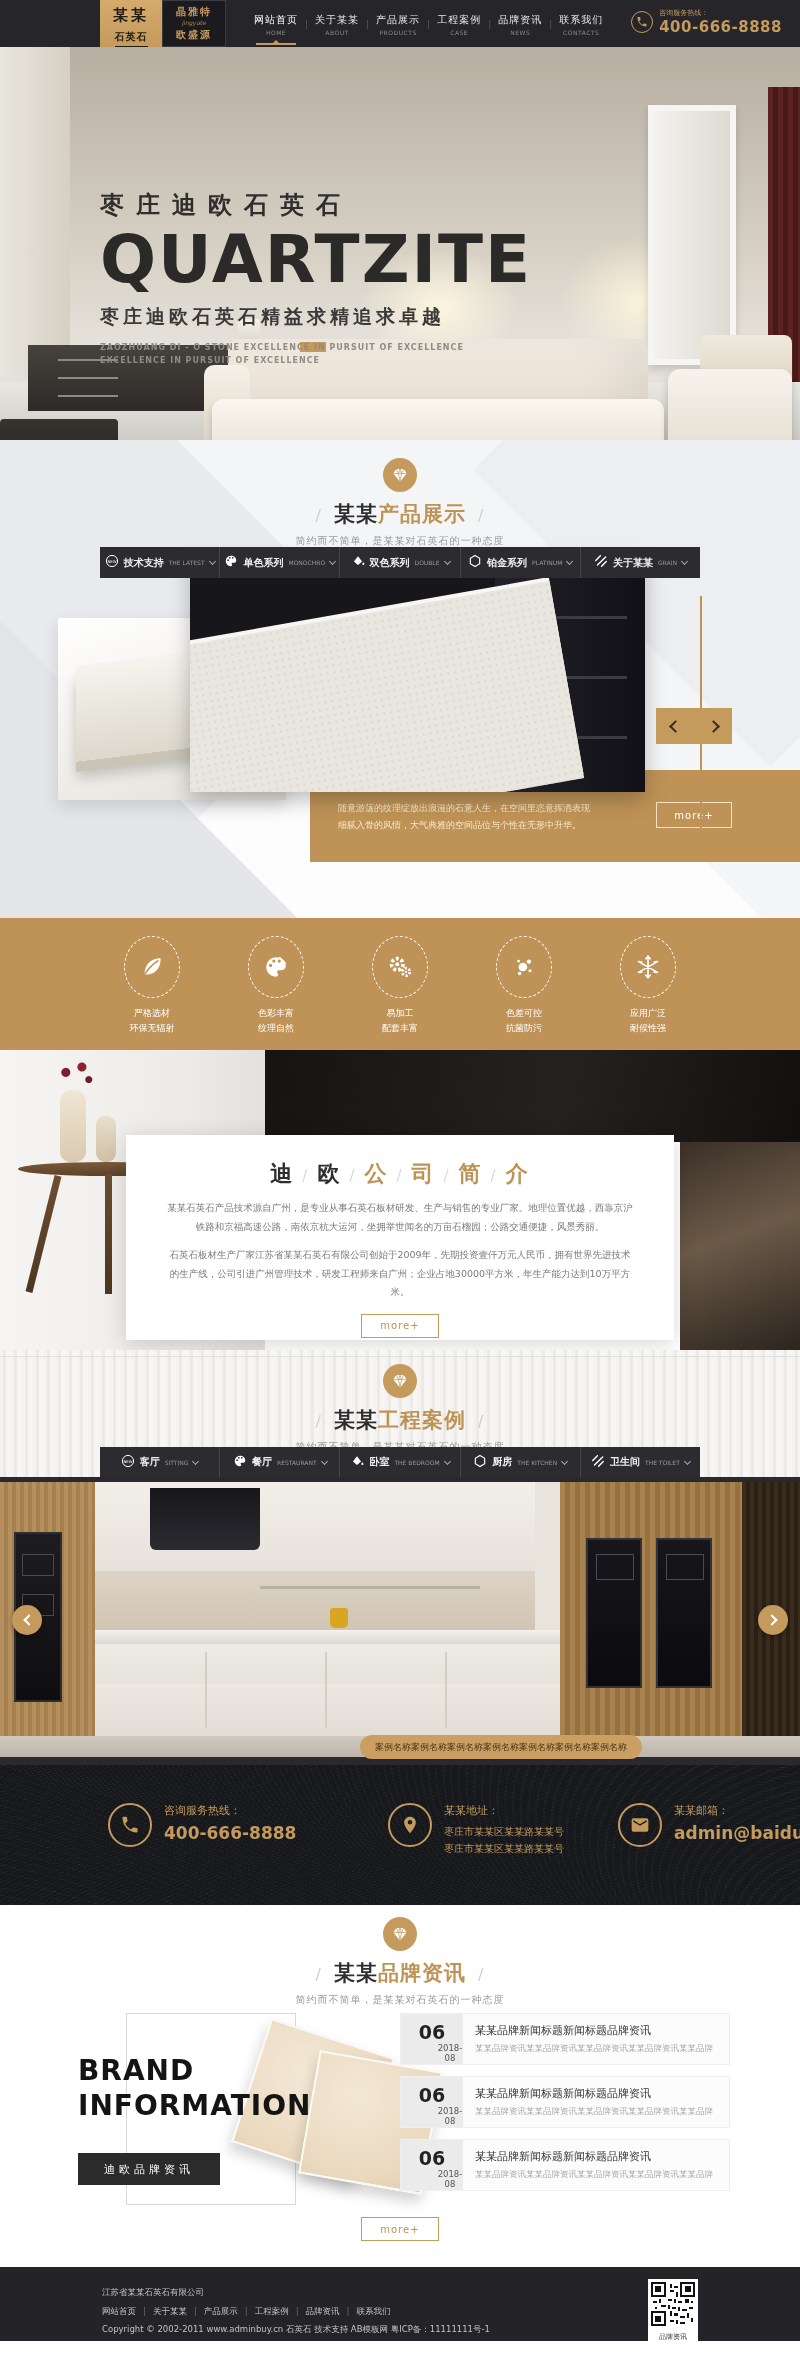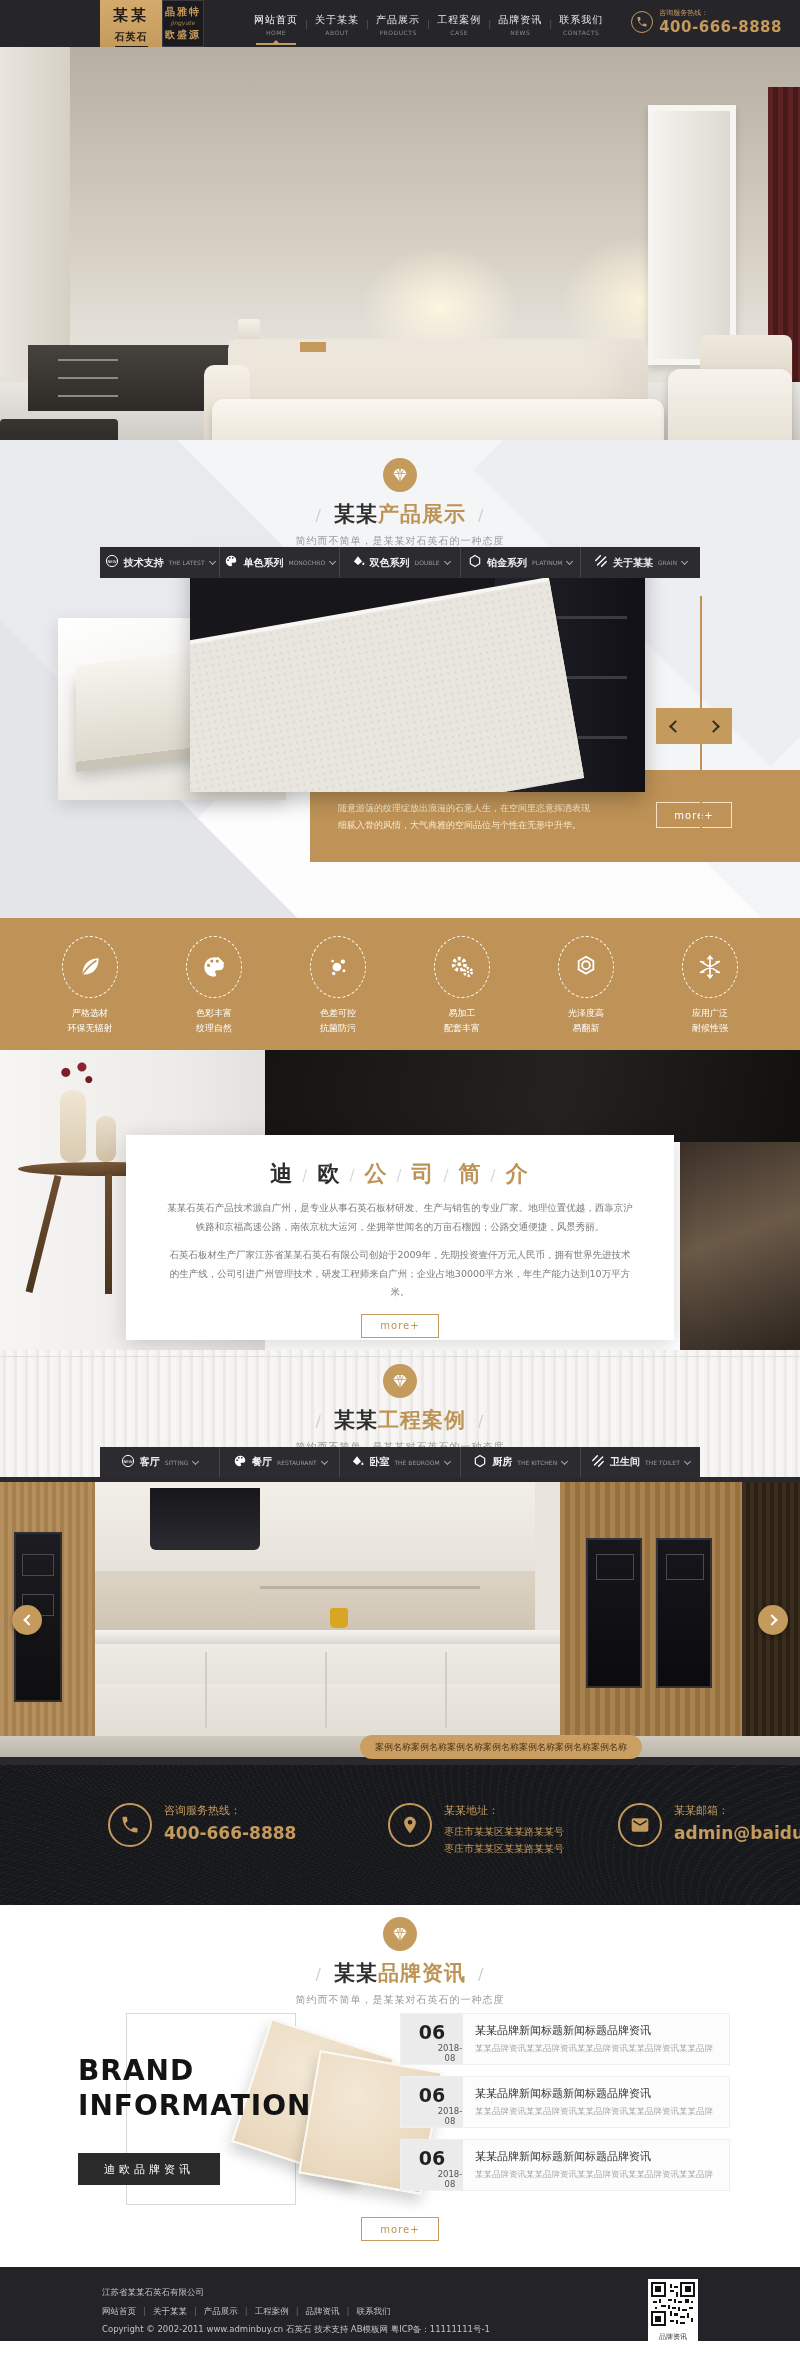--- a/index.html
+++ b/index.html
@@ -5,21 +5,21 @@
   * { margin:0; padding:0; box-sizing:border-box; }
   html,body { background:#fff; }
   body { font-family:"DejaVu Sans","Liberation Sans",sans-serif; width:800px; }
   .page { position:relative; width:800px; height:2354px; overflow:hidden; background:#fff; }
 
   
   .header { position:absolute; left:0; top:0; width:800px; height:47px; background:#26262a; z-index:50; display:flex; align-items:center; }
   .logo-gold { position:absolute; left:100px; top:0; width:62px; height:47px; background:linear-gradient(#d4ab6d,#c49a5d); color:#221c12; text-align:center; padding-top:6px; }
   .logo-gold .l1 { font-size:15px; font-weight:bold; letter-spacing:3px; }
   .logo-gold .l2 { font-size:10px; font-weight:bold; letter-spacing:1px; border-bottom:1px solid #221c12; display:inline-block; padding-bottom:2px; }
-  .logo-dark { position:absolute; left:162px; top:0; width:42px; height:47px; background:#1b1b1f; border:1px solid #3a3a40; color:#c49a5d; text-align:center; padding-top:4px; }
+  .logo-dark { position:absolute; left:162px; top:0; width:64px; height:47px; background:#1b1b1f; border:1px solid #3a3a40; color:#c49a5d; text-align:center; padding-top:4px; }
   .logo-dark .b1 { font-size:10px; font-weight:bold; letter-spacing:2px; }
   .logo-dark .b2 { font-size:6px; font-style:italic; color:#a5834f; }
   .logo-dark .b3 { font-size:10px; font-weight:bold; letter-spacing:2px; margin-top:2px; }
   .nav { position:absolute; left:248px; top:0; height:47px; display:flex; align-items:center; }
   .nav-item { width:56px; text-align:center; color:#e8e8e8; text-decoration:none; position:relative; padding-top:2px; }
   .nav-item .zh { display:block; font-size:10px; letter-spacing:1px; }
   .nav-item .en { display:block; font-size:6px; color:#8a8a8e; margin-top:2px; letter-spacing:.5px; }
   .nav-sep { color:#55555a; font-size:9px; padding:0 1px; }
   .nav-item.active .zh { color:#fff; }
   .nav-item.active::after { content:""; position:absolute; left:8px; right:8px; bottom:-9px; height:2px; background:#c49a5d; }
@@ -254,20 +254,29 @@
         <i style="top:50px"></i>
     </div>
     <div class="lamp"></div>
     <div class="sofa-back"></div>
     <div class="sofa-arm"></div>
     <div class="chair-back"></div>
     <div class="sofa-seat"></div>
     <div class="chair"></div>
     <div class="ottoman"></div>
 
+    <div class="hero-text">
+      <div class="t-zh">枣庄迪欧石英石</div>
+      <div class="t-en">QUARTZITE</div>
+      <div class="t-sub">枣庄迪欧石英石精益求精追求卓越</div>
+      <div class="t-cap">
+        <div>ZAOZHUANG DI - O STONE EXCELLENCE IN PURSUIT OF EXCELLENCE</div>
+        <div>EXCELLENCE IN PURSUIT OF EXCELLENCE</div>
+      </div>
+    </div>
     <div class="hero-ind"></div>
   </div>
 
   <div class="products">
     <div class="geo g1"></div>
     <div class="geo g2"></div>
     <div class="geo g3"></div>
     <div class="geo g4"></div>
 
     <div class="sec-head" style="top:18px">
@@ -367,61 +376,49 @@
     <div class="feat">
       <div class="ring">
         <svg width="26" height="26" viewBox="0 0 24 24" fill="#fff">
             <path d="M12 3a9 9 0 0 0 0 18c1.2 0 2-.8 2-2 0-.5-.2-.9-.5-1.3-.3-.3-.5-.7-.5-1.2 0-1 .9-1.5 2-1.5h2c2.2 0 4-1.8 4-4 0-4.4-4-8-9-8zm-5 9a1.5 1.5 0 1 1 0-3 1.5 1.5 0 0 1 0 3zm3-4a1.5 1.5 0 1 1 0-3 1.5 1.5 0 0 1 0 3zm5 0a1.5 1.5 0 1 1 0-3 1.5 1.5 0 0 1 0 3z"></path>
             <path d="M15 3l6 6" stroke="#fff" stroke-width="1.6"></path>
           </svg>
       </div>
       <div class="cap">
           <div>色彩丰富</div>
           <div>纹理自然</div>
+        </div>
+    </div>
+    <div class="feat">
+      <div class="ring">
+        <svg width="26" height="26" viewBox="0 0 24 24" fill="none">
+            <circle cx="9.5" cy="9.5" r="5.3" stroke="#fff" stroke-width="3.4" stroke-dasharray="2.6 2"></circle>
+            <circle cx="9.5" cy="9.5" r="1.8" fill="#fff"></circle>
+            <circle cx="17.5" cy="16.5" r="3.4" stroke="#fff" stroke-width="2.6" stroke-dasharray="2 1.6"></circle>
+            <circle cx="17.5" cy="16.5" r="1.1" fill="#fff"></circle>
+          </svg>
+      </div>
+      <div class="cap">
+          <div>易加工</div>
+          <div>配套丰富</div>
         </div>
     </div>
     <div class="feat">
       <div class="ring">
         <svg width="26" height="26" viewBox="0 0 24 24" fill="#fff">
             <circle cx="11" cy="12" r="4"></circle>
             <circle cx="16.5" cy="7" r="2"></circle>
             <circle cx="7" cy="6.5" r="1.3"></circle>
             <circle cx="17.5" cy="15.5" r="1.4"></circle>
             <circle cx="8" cy="18" r="1.6"></circle>
           </svg>
       </div>
       <div class="cap">
           <div>色差可控</div>
           <div>抗菌防污</div>
-        </div>
-    </div>
-    <div class="feat">
-      <div class="ring">
-        <svg width="26" height="26" viewBox="0 0 24 24" fill="none">
-            <circle cx="9.5" cy="9.5" r="5.3" stroke="#fff" stroke-width="3.4" stroke-dasharray="2.6 2"></circle>
-            <circle cx="9.5" cy="9.5" r="1.8" fill="#fff"></circle>
-            <circle cx="17.5" cy="16.5" r="3.4" stroke="#fff" stroke-width="2.6" stroke-dasharray="2 1.6"></circle>
-            <circle cx="17.5" cy="16.5" r="1.1" fill="#fff"></circle>
-          </svg>
-      </div>
-      <div class="cap">
-          <div>易加工</div>
-          <div>配套丰富</div>
-        </div>
-    </div>
-    <div class="feat">
-      <div class="ring">
-        <svg width="26" height="26" viewBox="0 0 24 24" fill="none" stroke="#fff" stroke-width="1.7">
-            <path d="M12 2.5l6.8 3.9v7.8L12 18.1l-6.8-3.9V6.4z"></path>
-            <circle cx="12" cy="10.3" r="3.6"></circle>
-          </svg>
-      </div>
-      <div class="cap">
-          <div>光泽度高</div>
-          <div>易翻新</div>
         </div>
     </div>
     <div class="feat">
       <div class="ring">
         <svg width="26" height="26" viewBox="0 0 24 24" stroke="#fff" stroke-width="1.5" stroke-linecap="round" fill="none">
             <path d="M12 2v20M3.3 7l17.4 10M3.3 17L20.7 7M12 2l-2 2.4M12 2l2 2.4M12 22l-2-2.4M12 22l2-2.4M3.3 7l3 .4M3.3 17l3-.4M20.7 7l-3 .4M20.7 17l-3-.4"></path>
           </svg>
       </div>
       <div class="cap">
           <div>应用广泛</div>

